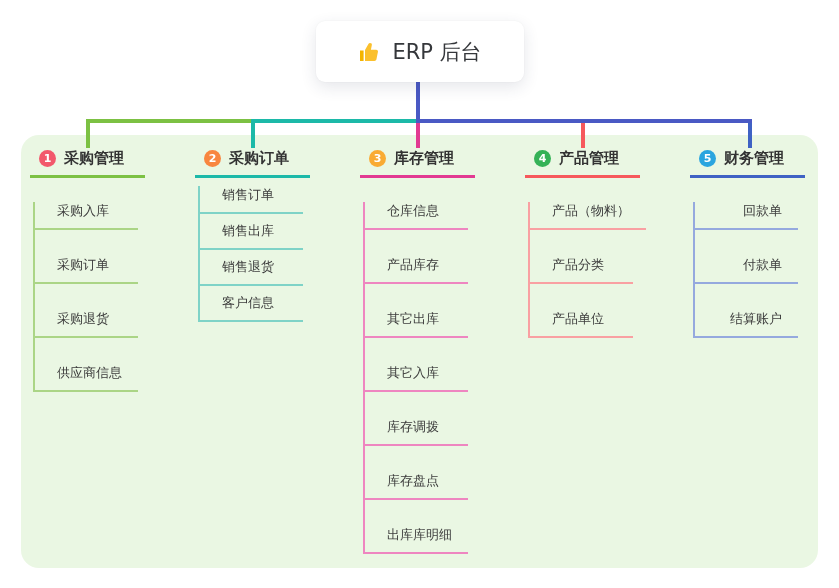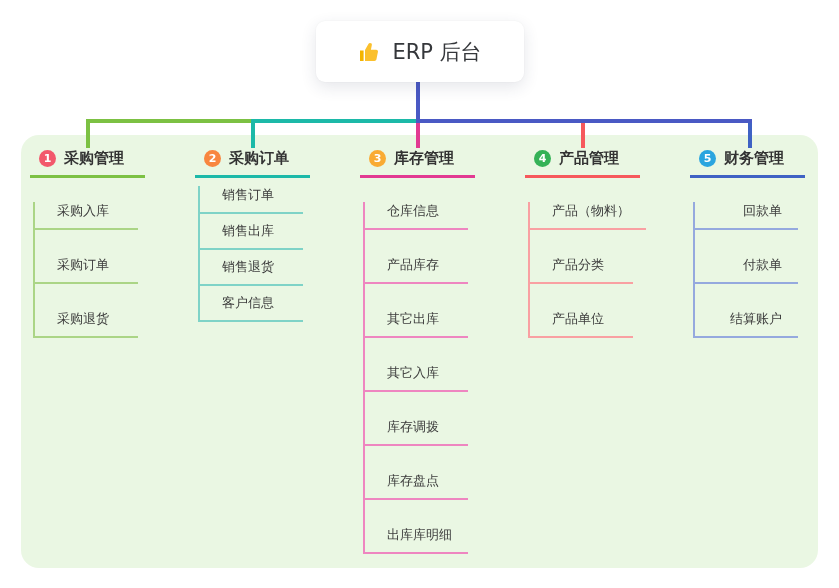--- a/index.html
+++ b/index.html
@@ -89,20 +89,21 @@
 
   <div class="branch b1">
     <div class="hdr">
       <span class="badge">1</span>
       <span>采购管理</span>
     </div>
     <div class="children">
       <div class="child">采购入库</div>
       <div class="child">采购订单</div>
       <div class="child">采购退货</div>
+      <div class="child">供应商信息</div>
     </div>
   </div>
 
   <div class="branch b2">
     <div class="hdr">
       <span class="badge">2</span>
       <span>采购订单</span>
     </div>
     <div class="children">
       <div class="child">销售订单</div>

